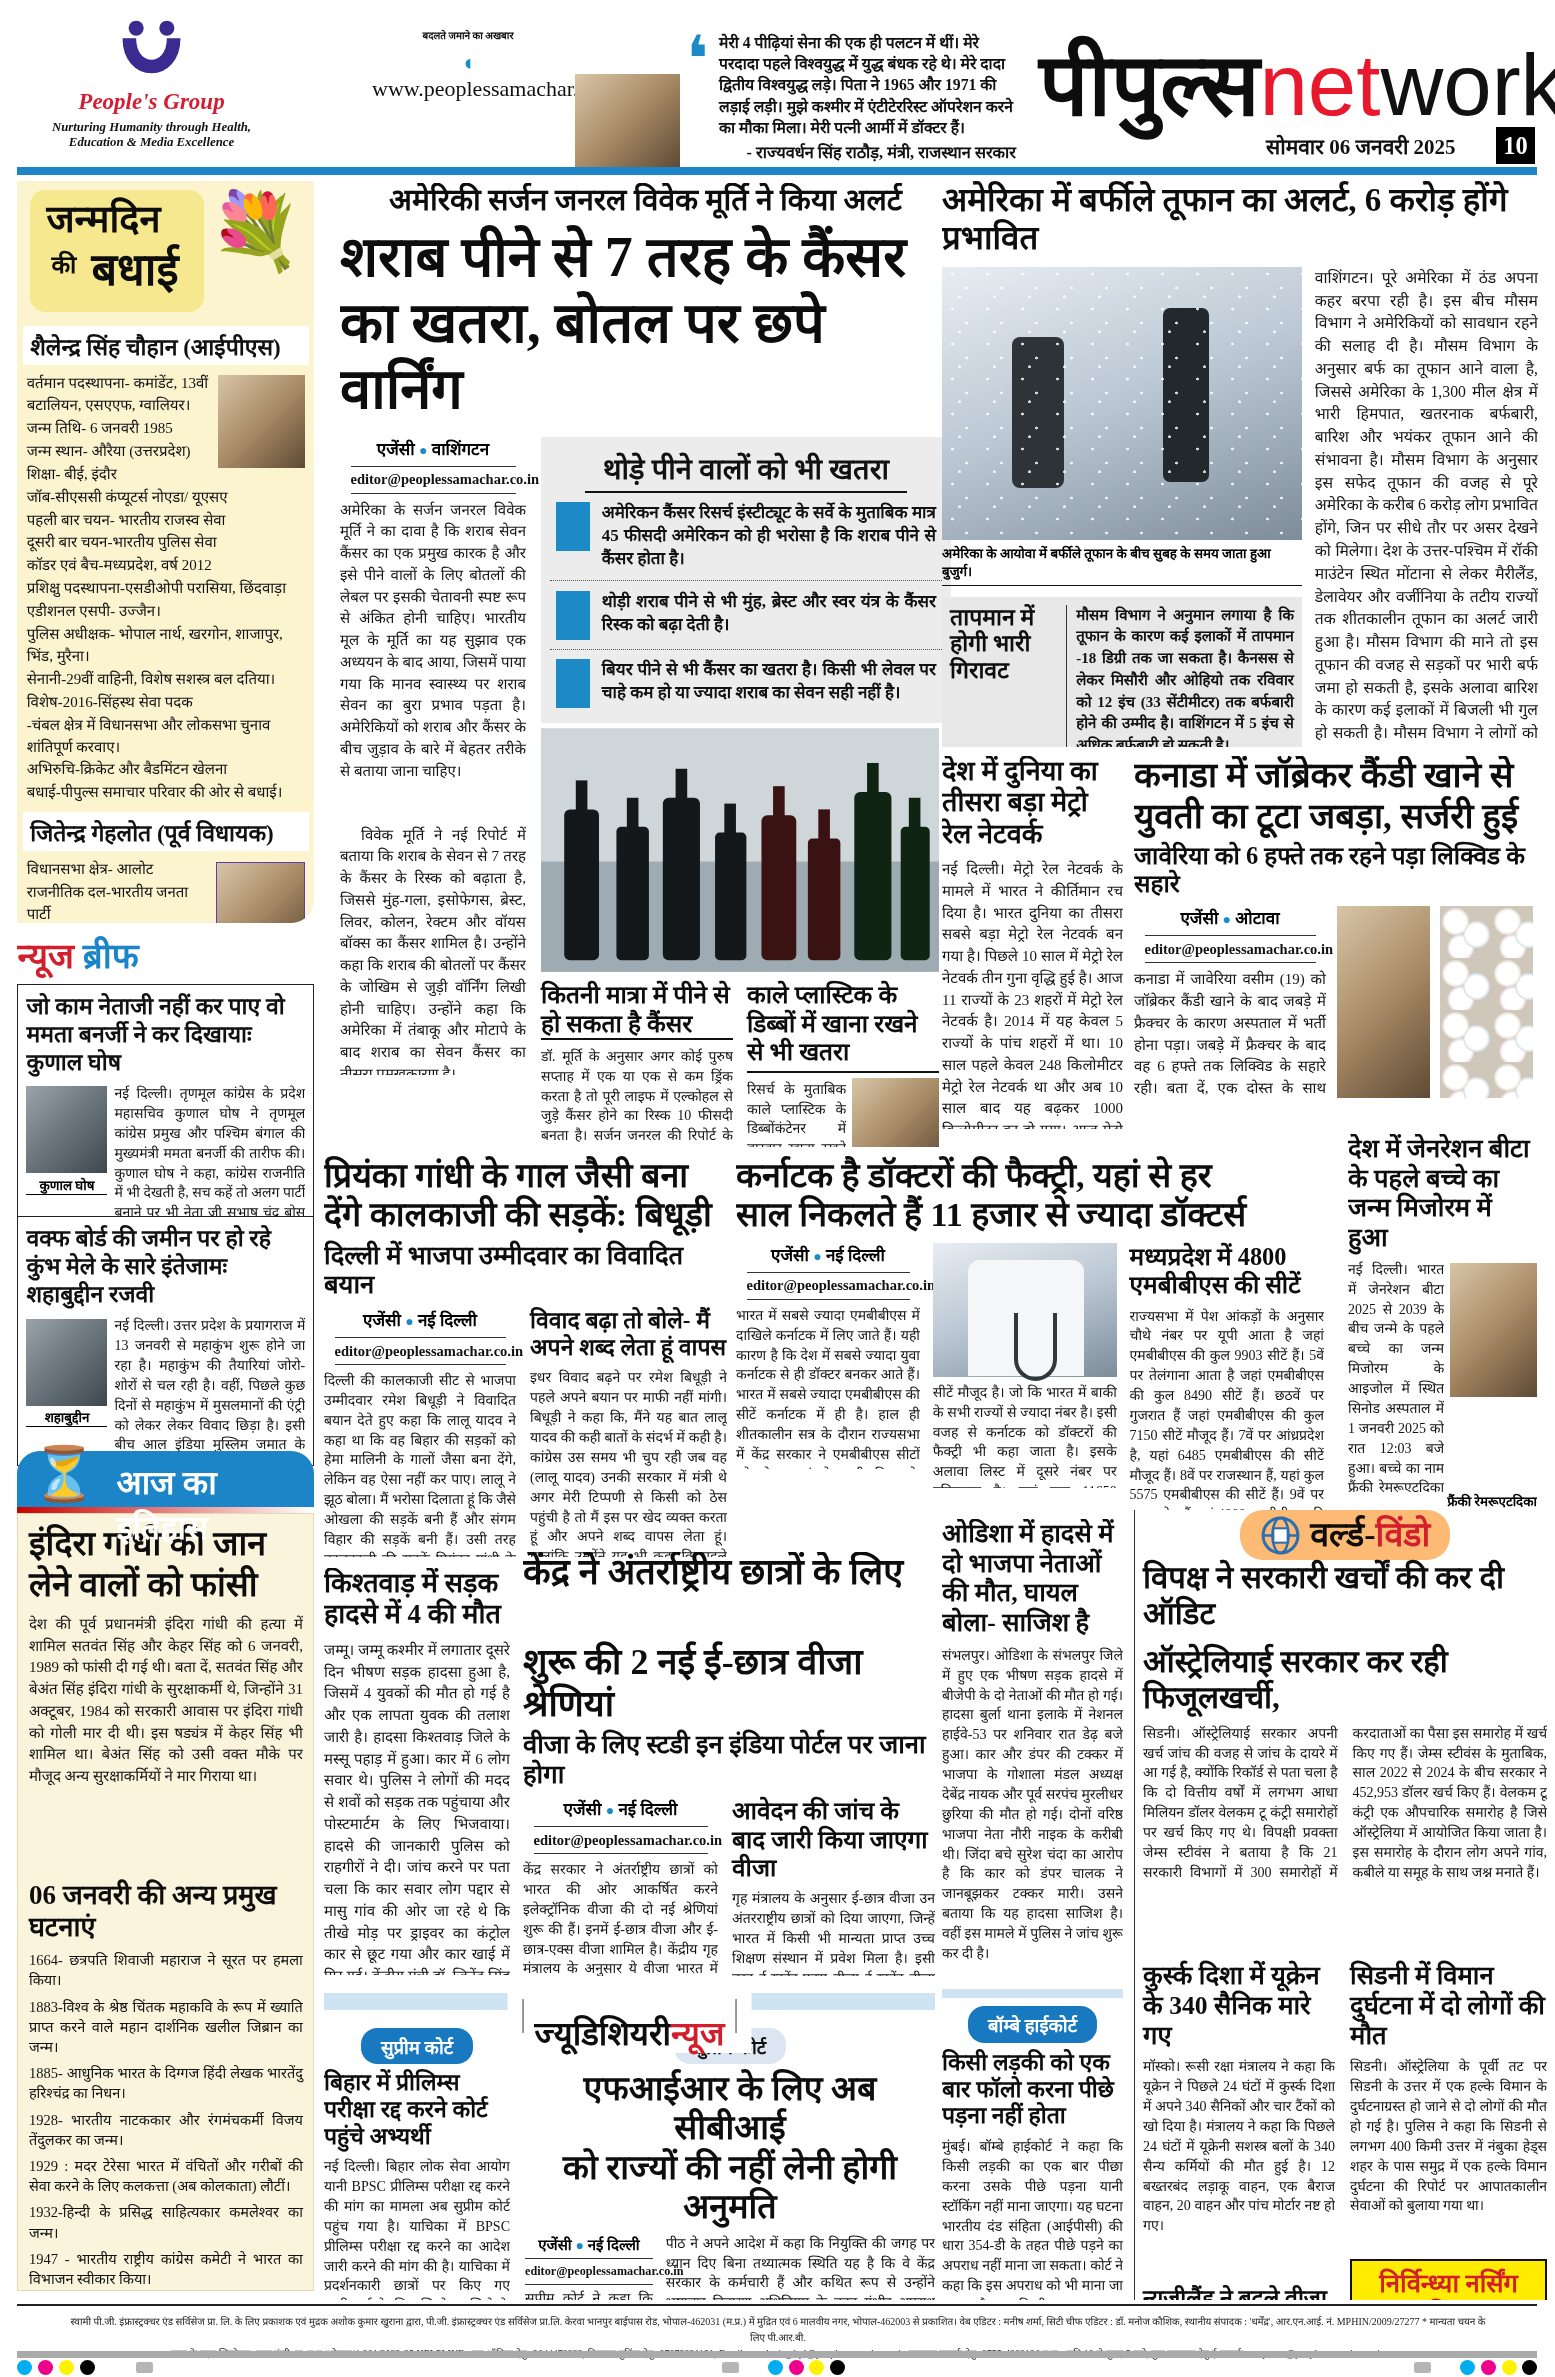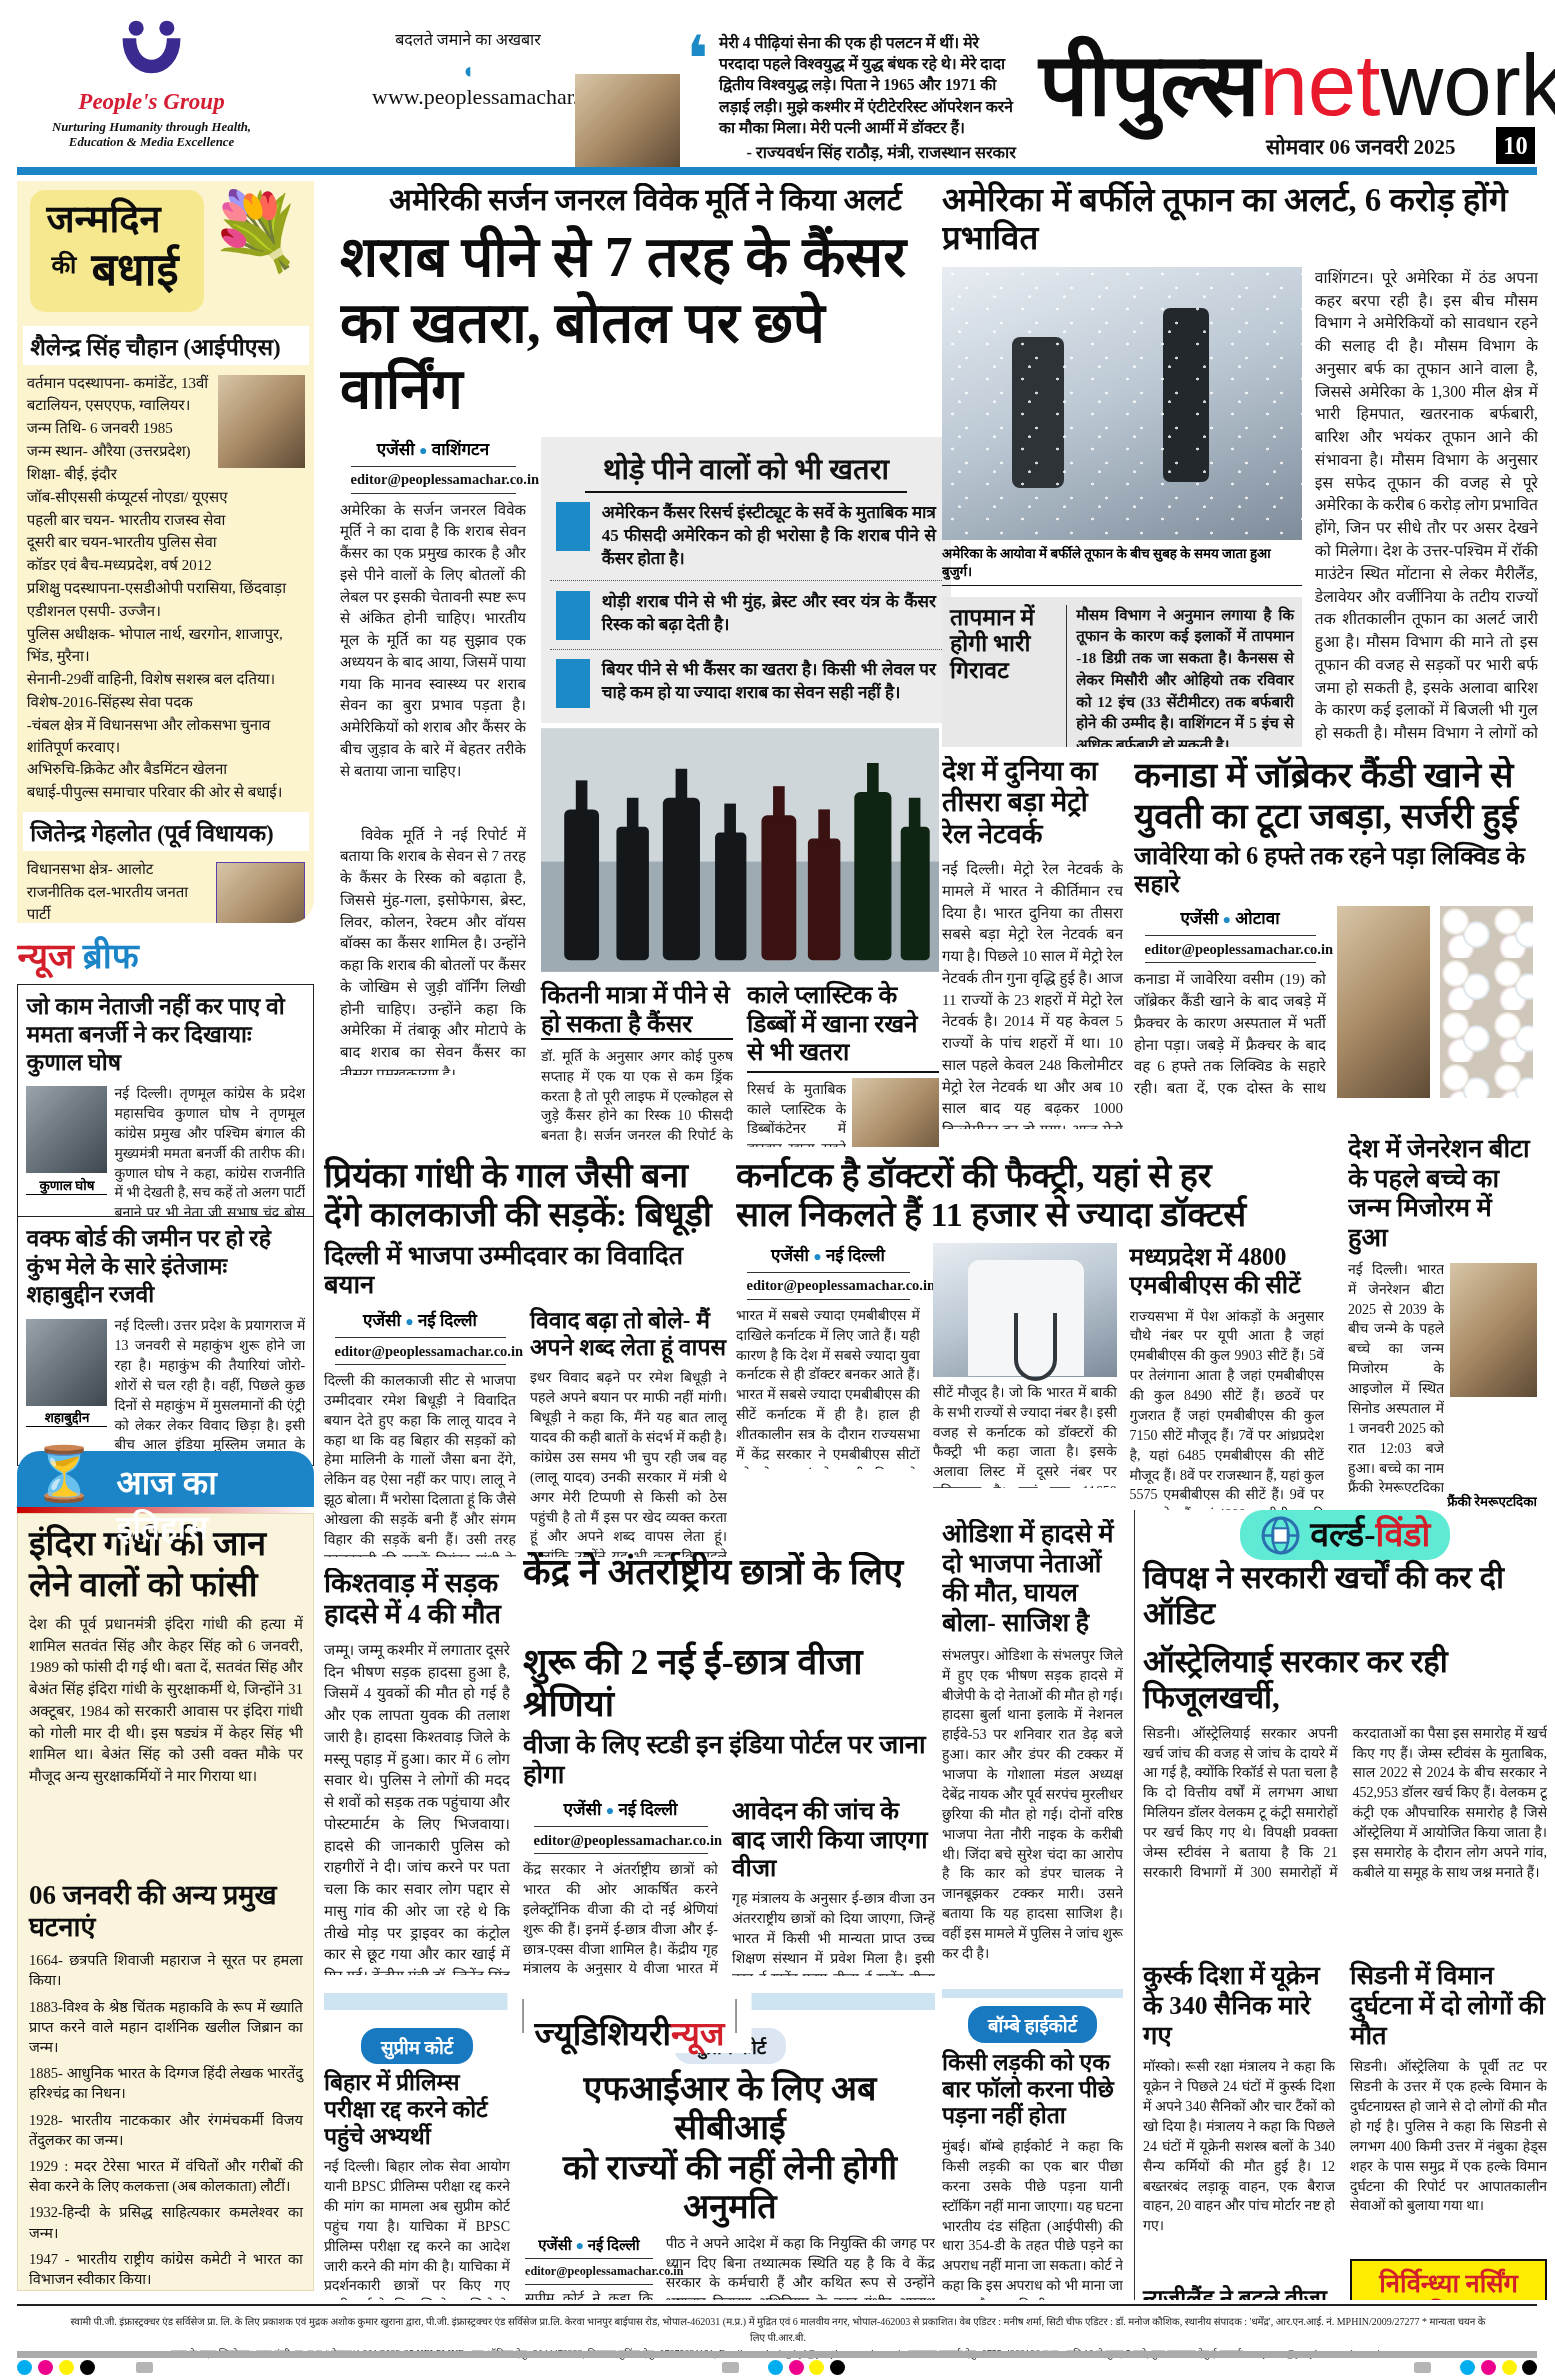--- a/index.html
+++ b/index.html
@@ -50,21 +50,21 @@
             <circle cx="31" cy="6" r="4.4" fill="#3b2a8f"></circle>
           <path d="M9 12 C9 34 35 34 35 12" stroke="#3b2a8f" stroke-width="8" fill="none"></path>
         </svg>
       </div>
       <div class="center" style="font-family:'Liberation Serif',serif;font-style:italic;font-weight:bold;color:#d51d33;font-size:23px;">People's Group</div>
       <div class="center" style="font-family:'Liberation Serif',serif;font-style:italic;font-weight:bold;font-size:12.8px;margin-top:4.6px;">Nurturing Humanity through Health,</div>
       <div class="center" style="font-family:'Liberation Serif',serif;font-style:italic;font-weight:bold;font-size:12.8px;">Education &amp; Media Excellence</div>
     </div>
 
     <div class="abs" style="left:372px;top:28px;width:192px;">
-      <div class="center" style="font-size:16px;font-weight:normal;">बदलते जमाने का अखबार</div>
+      <div class="center" style="font-size:10px;font-weight:bold;">बदलते जमाने का अखबार</div>
       <div class="center" style="font-size:22px;margin-top:8.1px;"><span style="color:#1b8ac6;">◖</span>
         <a href="#">www.peoplessamachar.in</a></div>
     </div>
 
     <div class="abs photo-warm" style="left:575px;top:74px;width:105px;height:93px;"></div>
 
     <div class="abs" style="left:691px;top:32px;width:325px;">
       <span class="abs" style="left:-4.6px;top:-10.5px;font-size:64px;color:#1b8ac6;font-weight:bold;">❛</span>
       <div style="font-size:15.7px;font-weight:bold;line-height:1.35;padding-left:28px;">मेरी 4 पीढ़ियां सेना की एक ही पलटन में थीं। मेरे परदादा पहले विश्वयुद्ध में युद्ध बंधक रहे थे। मेरे दादा द्वितीय विश्वयुद्ध लड़े। पिता ने 1965 और 1971 की लड़ाई लड़ी। मुझे कश्मीर में एंटीटेररिस्ट ऑपरेशन करने का मौका मिला। मेरी पत्नी आर्मी में डॉक्टर हैं।</div>
       <div style="font-size:16.3px;font-weight:bold;text-align:right;margin-top:3.5px;">- राज्यवर्धन सिंह राठौड़, मंत्री, राजस्थान सरकार</div>
@@ -346,21 +346,21 @@
     </div>
   </div>
 
   <div class="abs" style="left:942px;top:1519px;width:181px;height:465px;overflow:hidden;">
     <div class="hl" style="font-size:25.6px;">ओडिशा में हादसे में दो भाजपा नेताओं की मौत, घायल बोला- साजिश है</div>
     <div class="smbody" style="margin-top:8.1px;height:348px;">संभलपुर। ओडिशा के संभलपुर जिले में हुए एक भीषण सड़क हादसे में बीजेपी के दो नेताओं की मौत हो गई। हादसा बुर्ला थाना इलाके में नेशनल हाईवे-53 पर शनिवार रात डेढ़ बजे हुआ। कार और डंपर की टक्कर में भाजपा के गोशाला मंडल अध्यक्ष देबेंद्र नायक और पूर्व सरपंच मुरलीधर छुरिया की मौत हो गई। दोनों वरिष्ठ भाजपा नेता नौरी नाइक के करीबी थी। जिंदा बचे सुरेश चंदा का आरोप है कि कार को डंपर चालक ने जानबूझकर टक्कर मारी। उसने बताया कि यह हादसा साजिश है। वहीं इस मामले में पुलिस ने जांच शुरू कर दी है।</div>
   </div>
 
   <div class="abs" style="left:1134px;top:1510px;width:404px;height:790px;border-left:1.7px solid #333;padding-left:8.1px;overflow:hidden;">
     <div style="display:flex;justify-content:center;">
-      <div style="background:#5eead4;border-radius:23px;padding:4.6px 20px;display:flex;align-items:center;gap:9.3px;">
+      <div style="background:#fdba74;border-radius:23px;padding:4.6px 20px;display:flex;align-items:center;gap:9.3px;">
         <svg width="41" height="41" viewBox="0 0 40 40">
           <circle cx="20" cy="20" r="17" fill="none" stroke="#2b6fb0" stroke-width="3"></circle>
           <ellipse cx="20" cy="20" rx="8" ry="17" fill="none" stroke="#2b6fb0" stroke-width="2.4"></ellipse>
           <line x1="3" y1="20" x2="37" y2="20" stroke="#2b6fb0" stroke-width="2.4"></line>
           <rect x="13" y="13" width="14" height="14" fill="#fff" stroke="#2b6fb0" stroke-width="2"></rect>
         </svg>
         <span class="hl" style="font-size:34px;"><span>वर्ल्ड-</span><span style="color:#d31f2b;">विंडो</span></span>
       </div>
     </div>
     <div class="hl" style="font-size:31px;">विपक्ष ने सरकारी खर्चों की कर दी ऑडिट</div>

